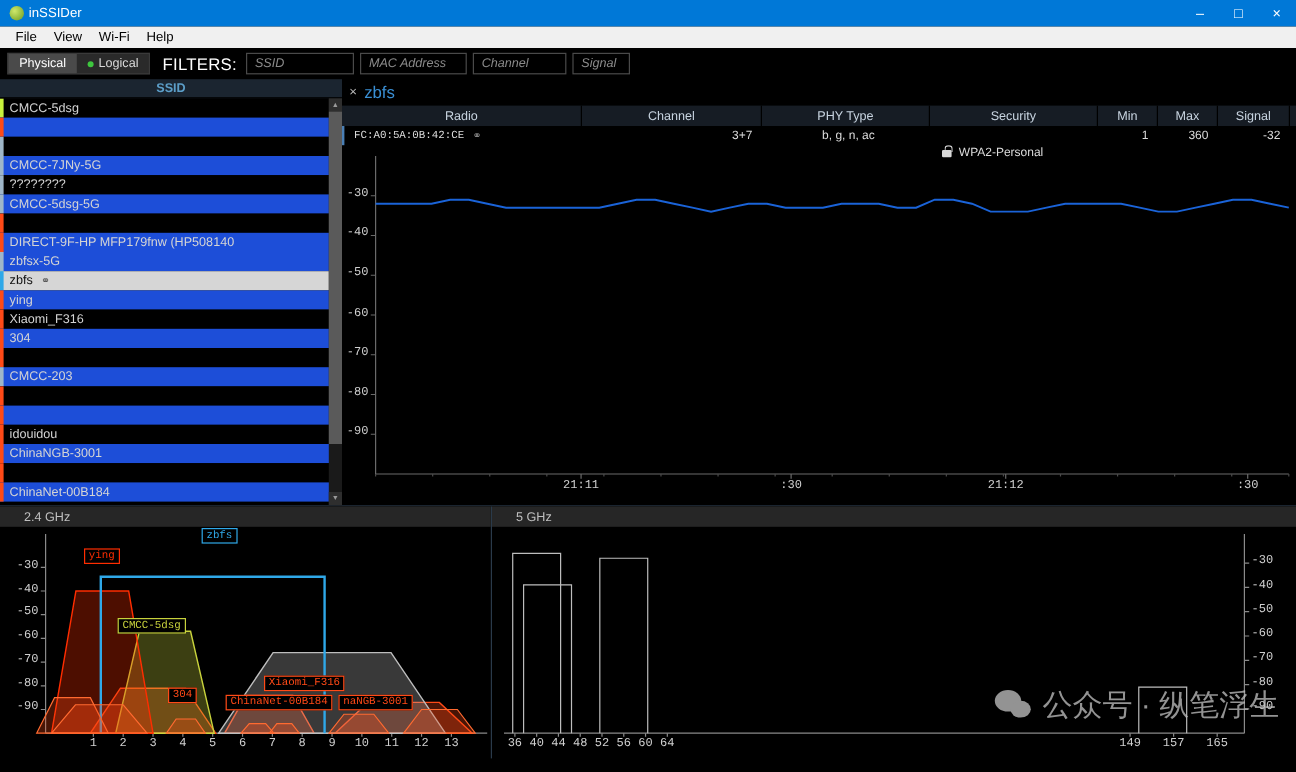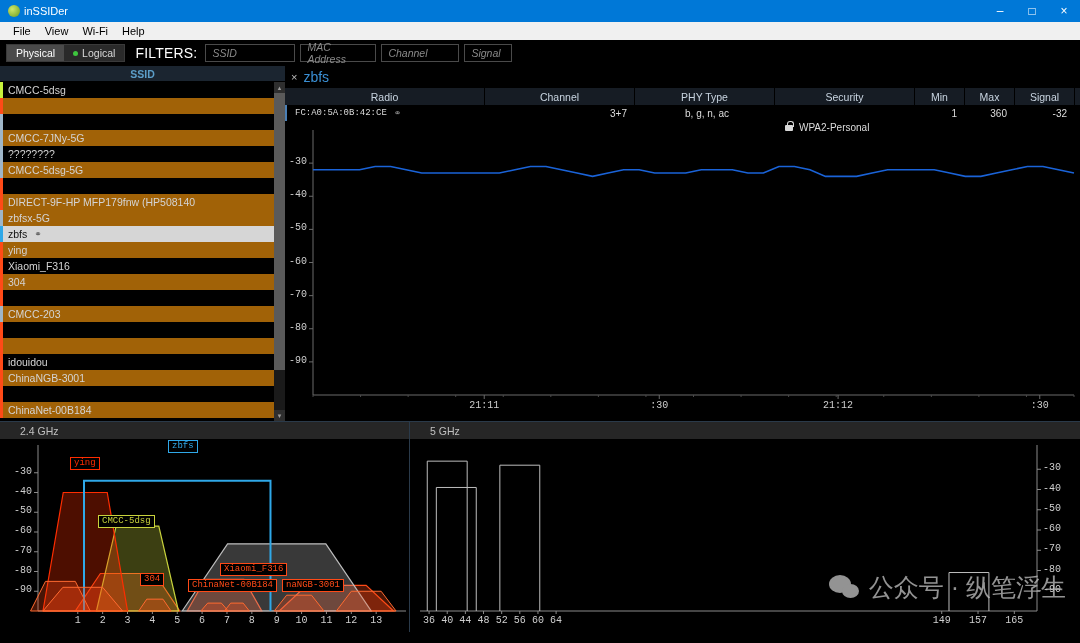--- a/index.html
+++ b/index.html
@@ -34,21 +34,21 @@
 
   
   #ssidpanel { width:285px; background:#000; position:relative; }
   #ssidhdr { height:16px; background:#1b2530; color:#5c9ec8; font-size:10.5px;
       display:flex; align-items:center; justify-content:center; border-bottom:1px solid #000; font-weight:bold; }
   #ssidlist { position:relative; height:339px; overflow:hidden; }
   .srow { height:16px; display:flex; align-items:center; position:relative; }
   .srow .bar { width:3px; height:16px; flex:0 0 3px; }
   .srow .nm { padding-left:5px; font-size:10.5px; white-space:nowrap; }
   .srow.odd { background:#000; }
-  .srow.even { background:#a16207; }
+  .srow.even { background:#1d4ed8; }
   .srow.sel { background:#d6d6d6; }
   .srow.sel .nm { color:#111; }
   .link-ico { display:inline-block; margin-left:7px; color:#8a8a8a; font-size:9px; letter-spacing:-1px; }
   .srow.sel .link-ico { color:#555; }
   
   #sbtrack { position:absolute; right:0; top:16px; width:11px; height:339px; background:#1a1a1a; }
   #sbup,#sbdn { width:11px; height:11px; background:#2e2e2e; color:#9a9a9a; font-size:6px;
       display:flex; align-items:center; justify-content:center; }
   #sbthumb { position:absolute; left:0; top:11px; width:11px; height:277px; background:#5a5a5a; }
 
@@ -125,21 +125,21 @@
     <div class="sb active">
       <span>Physical</span>
     </div>
     <div class="sb">
       <span class="dot"></span>
       <span>Logical</span>
     </div>
   </div>
   <span class="filters-label">FILTERS:</span>
   <div class="finput" style="width:90px">SSID</div>
-  <div class="finput" style="width:76px">MAC Address</div>
+  <div class="finput" style="width:89px">MAC Address</div>
   <div class="finput" style="width:78px">Channel</div>
   <div class="finput" style="width:48px">Signal</div>
 </div>
 
 <div id="main">
 
   <div id="ssidpanel">
     <div id="ssidhdr">SSID</div>
     <div id="ssidlist">
         <div class="srow odd">

